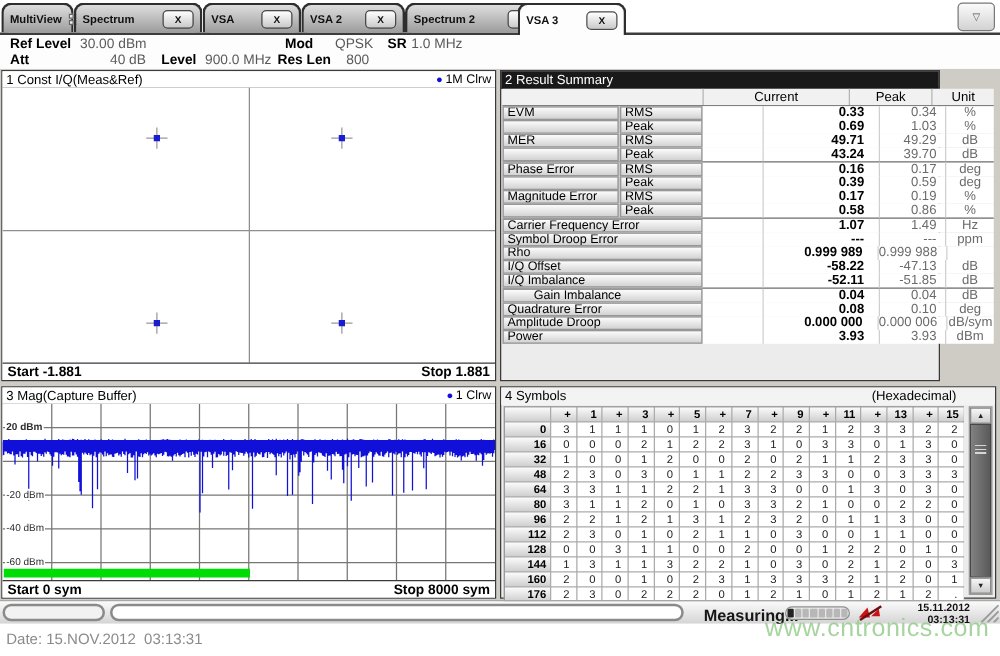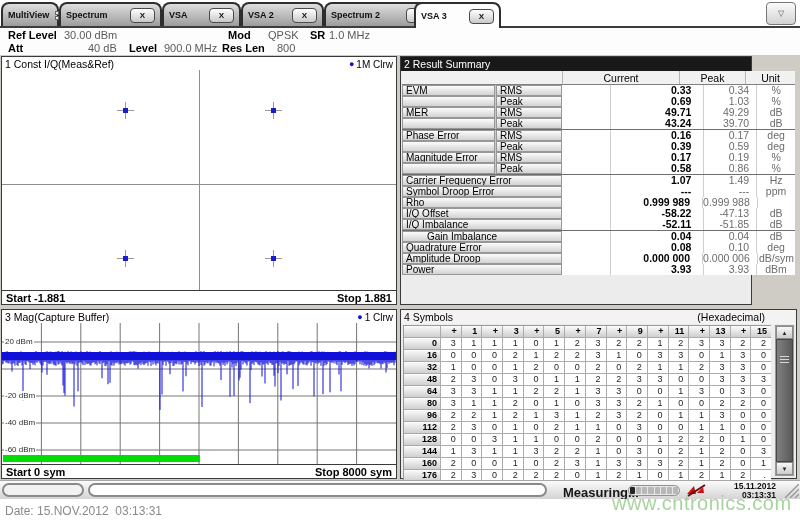--- a/index.html
+++ b/index.html
@@ -26,21 +26,21 @@
        font-size:8px;color:#555;padding:0;}
 
   
   .settings{position:absolute;left:0;top:28px;width:800px;height:27px;background:#fdfdfd;font-size:11px;}
   .settings span{position:absolute;white-space:nowrap;}
   .lbl{font-weight:bold;color:#000;}
   .val{color:#5a5a5a;}
 
   
   .panel{position:absolute;background:#fff;border:1px solid #3a3a3a;box-sizing:border-box;}
-  .ptitle{position:absolute;left:0;right:0;top:0;height:13px;display:flex;justify-content:space-between;align-items:flex-end;
+  .ptitle{position:absolute;left:0;right:0;top:0;height:13px;display:flex;justify-content:space-between;align-items:center;
        padding:0 3px;font-size:10.5px;color:#000;border-bottom:1px solid #3a3a3a;background:#fff;}
   .ptitle.dark{background:#191919;color:#fff;border-bottom-color:#191919;}
   .legend{display:flex;align-items:center;font-size:10px;color:#000;gap:2px;}
   .legend .dot{color:#1010d8;font-size:9px;line-height:9px;}
   .pfooter{position:absolute;left:0;right:0;bottom:0;height:13px;border-top:1px solid #3a3a3a;background:#fff;
        display:flex;justify-content:space-between;align-items:center;padding:0 4px;font-size:11px;font-weight:bold;color:#000;gap:48px;}
 
   
   #const-area{position:absolute;left:0;right:0;top:13px;bottom:13px;background:#fff;overflow:hidden;}
   .axis-v{position:absolute;left:197px;top:0;bottom:0;width:1px;background:#8e8e8e;}
@@ -386,21 +386,21 @@
           <line x1="315.2" x2="315.2" y1="0" y2="142" stroke="#767676" stroke-width="1"></line>
           <line x1="354.59999999999997" x2="354.59999999999997" y1="0" y2="142" stroke="#767676" stroke-width="1"></line>
           <line x1="0" x2="394" y1="19" y2="19" stroke="#767676" stroke-width="1"></line>
           <line x1="0" x2="394" y1="46" y2="46" stroke="#767676" stroke-width="1"></line>
           <line x1="0" x2="394" y1="73" y2="73" stroke="#767676" stroke-width="1"></line>
           <line x1="0" x2="394" y1="100" y2="100" stroke="#767676" stroke-width="1"></line>
           <line x1="0" x2="394" y1="127" y2="127" stroke="#767676" stroke-width="1"></line>
           <rect x="0" y="29" width="394" height="8" fill="#1010d8"></rect>
           <path d="M0 30.6L0 41.5M1 29.4L1 40.9M2 29.1L2 38.1M3 30.8L3 38.2M4 30.8L4 39.7M5 28.1L5 39.4M6 31.9L6 40.3M7 31.4L7 40.3M8 29.1L8 38.1M9 31.1L9 41.3M10 30.4L10 48.6M11 30.3L11 40.4M12 29.5L12 40.3M13 31.0L13 42.6M14 31.0L14 38.1M15 31.3L15 42.0M16 30.8L16 43.0M17 29.6L17 39.9M18 30.8L18 39.9M19 28.4L19 38.4M20 31.1L20 42.5M21 30.1L21 77.3M22 29.4L22 38.5M23 29.0L23 41.2M24 30.2L24 42.0M25 29.4L25 38.3M26 31.9L26 38.4M27 31.5L27 39.4M28 30.5L28 46.0M29 30.7L29 39.9M30 31.3L30 39.9M31 31.6L31 41.8M32 31.1L32 40.4M33 29.5L33 42.4M34 28.0L34 38.7M35 32.0L35 39.9M36 30.6L36 38.1M37 31.0L37 38.6M38 29.0L38 40.4M39 30.3L39 41.8M40 31.6L40 49.5M41 30.0L41 42.4M42 30.8L42 38.8M43 31.0L43 38.7M44 28.9L44 38.9M45 28.2L45 51.8M46 31.8L46 39.9M47 30.5L47 41.2M48 28.6L48 40.4M49 28.7L49 40.8M50 29.4L50 38.2M51 31.9L51 40.7M52 29.6L52 42.1M53 30.3L53 42.1M54 28.6L54 42.8M55 30.8L55 38.4M56 28.0L56 41.4M57 28.1L57 41.3M58 30.8L58 38.7M59 29.4L59 40.6M60 28.1L60 42.4M61 31.1L61 62.5M62 30.3L62 70.0M63 28.8L63 72.7M64 31.5L64 39.2M65 31.4L65 40.6M66 28.2L66 39.0M67 29.5L67 40.0M68 31.0L68 41.0M69 28.4L69 39.3M70 31.0L70 41.2M71 30.2L71 40.4M72 30.2L72 83.5M73 29.2L73 41.5M74 28.5L74 38.4M75 31.8L75 42.7M76 30.8L76 68.3M77 30.5L77 40.0M78 31.8L78 38.8M79 28.4L79 39.2M80 30.9L80 40.6M81 31.5L81 42.1M82 30.9L82 38.1M83 30.3L83 41.9M84 31.3L84 39.5M85 28.1L85 41.2M86 31.0L86 40.5M87 31.9L87 40.6M88 28.5L88 42.4M89 31.8L89 42.5M90 30.2L90 40.0M91 29.5L91 39.5M92 29.2L92 39.1M93 29.1L93 41.3M94 29.6L94 40.3M95 31.0L95 42.3M96 31.4L96 38.1M97 29.6L97 40.2M98 28.0L98 41.2M99 29.5L99 38.1M100 31.3L100 55.3M101 29.9L101 40.3M102 30.7L102 39.4M103 29.3L103 42.9M104 30.8L104 42.9M105 30.8L105 41.2M106 31.0L106 61.2M107 31.4L107 38.2M108 29.5L108 59.8M109 28.3L109 42.1M110 30.2L110 42.6M111 29.4L111 39.6M112 30.1L112 42.7M113 29.8L113 40.4M114 31.6L114 39.4M115 28.6L115 40.2M116 31.3L116 38.8M117 29.4L117 41.4M118 31.6L118 40.4M119 29.8L119 41.3M120 29.7L120 40.6M121 30.9L121 39.6M122 29.2L122 41.3M123 30.7L123 42.7M124 29.5L124 40.0M125 30.3L125 40.4M126 29.0L126 40.0M127 28.8L127 39.4M128 28.6L128 41.7M129 28.3L129 40.7M130 31.8L130 38.3M131 28.5L131 38.7M132 28.2L132 41.9M133 28.8L133 42.2M134 28.7L134 41.6M135 29.7L135 42.3M136 31.9L136 45.6M137 31.6L137 41.3M138 31.8L138 40.1M139 30.6L139 42.1M140 30.8L140 39.2M141 29.7L141 41.1M142 28.6L142 42.2M143 31.7L143 40.9M144 29.4L144 40.1M145 29.8L145 39.7M146 30.8L146 42.7M147 28.5L147 38.1M148 31.8L148 39.2M149 30.6L149 42.9M150 29.5L150 38.6M151 30.2L151 41.6M152 30.4L152 38.4M153 29.8L153 40.7M154 29.3L154 42.5M155 30.3L155 40.0M156 29.2L156 40.6M157 28.6L157 38.1M158 31.4L158 87.0M159 29.4L159 38.4M160 28.7L160 71.5M161 31.1L161 42.1M162 30.2L162 38.8M163 30.7L163 38.3M164 29.5L164 42.8M165 30.7L165 38.2M166 28.8L166 38.8M167 31.5L167 40.8M168 31.1L168 51.3M169 29.6L169 40.0M170 28.8L170 38.4M171 31.0L171 42.9M172 31.7L172 42.7M173 29.3L173 40.2M174 31.0L174 41.3M175 29.2L175 40.6M176 31.5L176 38.1M177 28.2L177 41.6M178 32.0L178 38.4M179 29.3L179 41.7M180 30.8L180 40.9M181 28.9L181 68.5M182 29.7L182 38.8M183 28.5L183 39.1M184 32.0L184 53.2M185 30.1L185 40.6M186 29.4L186 42.3M187 29.4L187 38.0M188 29.7L188 38.5M189 31.6L189 41.0M190 30.2L190 39.0M191 29.0L191 39.3M192 29.5L192 39.4M193 29.4L193 41.5M194 28.2L194 39.9M195 29.7L195 38.3M196 30.0L196 39.8M197 30.7L197 43.0M198 31.4L198 39.1M199 28.1L199 42.0M200 29.5L200 84.0M201 28.9L201 39.0M202 28.1L202 42.7M203 30.0L203 41.6M204 32.0L204 39.2M205 29.1L205 40.1M206 31.2L206 40.5M207 30.5L207 38.7M208 30.8L208 42.7M209 31.4L209 42.5M210 29.6L210 39.5M211 29.0L211 38.6M212 31.7L212 43.3M213 28.1L213 38.6M214 30.3L214 40.3M215 31.5L215 39.1M216 28.4L216 40.0M217 30.4L217 40.8M218 30.3L218 42.7M219 28.0L219 57.1M220 31.9L220 39.6M221 31.6L221 41.9M222 28.8L222 40.1M223 29.0L223 42.9M224 31.3L224 39.0M225 28.5L225 41.4M226 30.9L226 39.5M227 31.2L227 38.2M228 28.1L228 73.7M229 29.5L229 39.2M230 31.9L230 44.5M231 31.5L231 41.0M232 28.2L232 72.8M233 31.9L233 40.5M234 30.7L234 43.0M235 29.3L235 40.1M236 28.7L236 38.1M237 31.6L237 57.5M238 31.1L238 54.8M239 28.4L239 46.5M240 28.3L240 38.0M241 28.6L241 41.4M242 31.8L242 38.5M243 29.3L243 39.5M244 30.2L244 40.6M245 30.6L245 42.6M246 31.9L246 38.6M247 29.8L247 38.2M248 31.9L248 80.1M249 31.6L249 47.0M250 28.3L250 41.0M251 29.8L251 39.6M252 29.3L252 42.2M253 28.9L253 38.7M254 28.3L254 39.1M255 30.1L255 39.5M256 28.9L256 41.4M257 30.3L257 41.8M258 28.7L258 42.5M259 31.3L259 39.6M260 30.0L260 53.5M261 31.1L261 41.5M262 31.4L262 41.4M263 29.1L263 60.5M264 28.1L264 40.2M265 31.4L265 40.6M266 30.0L266 41.9M267 29.3L267 38.4M268 28.6L268 40.2M269 29.3L269 40.0M270 31.1L270 41.9M271 30.1L271 41.7M272 28.6L272 52.8M273 29.1L273 63.5M274 31.0L274 40.6M275 30.3L275 40.0M276 28.0L276 50.0M277 29.0L277 42.8M278 29.9L278 39.0M279 30.5L279 77.5M280 28.7L280 40.6M281 28.4L281 40.2M282 30.1L282 41.9M283 30.2L283 40.8M284 31.1L284 40.9M285 29.1L285 51.4M286 28.1L286 38.2M287 28.4L287 42.8M288 28.6L288 42.1M289 28.8L289 41.9M290 30.0L290 41.3M291 29.4L291 66.1M292 31.7L292 41.4M293 29.7L293 39.6M294 30.4L294 38.2M295 30.9L295 38.6M296 29.9L296 62.9M297 28.5L297 42.3M298 29.2L298 40.6M299 29.2L299 38.8M300 28.5L300 39.9M301 30.1L301 41.4M302 29.9L302 41.6M303 31.6L303 38.4M304 30.5L304 41.9M305 30.9L305 42.4M306 31.1L306 40.6M307 29.7L307 39.4M308 31.7L308 38.1M309 28.3L309 42.7M310 28.4L310 39.3M311 30.0L311 39.0M312 30.3L312 73.3M313 30.4L313 39.8M314 28.8L314 40.6M315 32.0L315 38.4M316 30.3L316 40.8M317 28.3L317 39.7M318 29.6L318 39.5M319 29.9L319 42.8M320 28.4L320 38.2M321 31.4L321 71.2M322 28.6L322 42.8M323 31.2L323 40.0M324 29.2L324 42.2M325 30.3L325 41.0M326 28.9L326 38.5M327 30.1L327 38.6M328 29.1L328 69.3M329 31.5L329 39.3M330 30.0L330 39.9M331 31.1L331 38.5M332 31.4L332 40.4M333 31.0L333 38.3M334 31.6L334 40.6M335 31.8L335 42.1M336 30.5L336 38.7M337 28.6L337 51.5M338 28.1L338 38.7M339 30.2L339 68.3M340 30.7L340 41.8M341 30.2L341 38.7M342 31.6L342 39.2M343 30.3L343 40.2M344 28.0L344 39.0M345 31.1L345 39.4M346 29.5L346 41.9M347 31.4L347 41.3M348 30.9L348 40.8M349 30.7L349 40.6M350 31.4L350 42.9M351 30.1L351 40.5M352 30.6L352 42.4M353 28.3L353 41.0M354 30.8L354 38.4M355 29.1L355 39.0M356 31.4L356 38.6M357 31.7L357 38.2M358 29.2L358 41.3M359 30.8L359 38.3M360 31.4L360 41.9M361 31.6L361 39.3M362 29.1L362 42.6M363 28.3L363 41.0M364 29.4L364 42.9M365 28.5L365 42.2M366 31.3L366 41.4M367 29.3L367 45.4M368 28.9L368 42.2M369 31.6L369 41.5M370 30.8L370 42.8M371 30.3L371 39.2M372 31.0L372 42.3M373 31.2L373 40.7M374 31.1L374 38.4M375 31.5L375 40.1M376 30.4L376 40.1M377 30.0L377 40.0M378 29.4L378 41.1M379 30.6L379 45.5M380 28.9L380 40.8M381 29.6L381 41.2M382 29.6L382 39.2M383 28.1L383 40.3M384 30.8L384 49.5M385 28.7L385 45.0M386 30.9L386 39.1M387 29.9L387 40.8M388 29.7L388 39.8M389 28.9L389 39.5M390 31.4L390 39.9M391 29.9L391 39.3M392 31.2L392 42.3M393 28.6L393 39.6" stroke="#1010d8" stroke-width="1" fill="none"></path>
           <rect x="1" y="132" width="197" height="7" fill="#00dd04"></rect>
-        </svg><div class="ylab" style="top: 14px;">20 dBm</div><div class="ylab" style="top: 68px;">-20 dBm</div><div class="ylab" style="top: 95px;">-40 dBm</div><div class="ylab" style="top: 122px;">-60 dBm</div></div>
+        </svg><div class="ylab" style="top: 14px; font-weight: bold;">20 dBm</div><div class="ylab" style="top: 68px;">-20 dBm</div><div class="ylab" style="top: 95px;">-40 dBm</div><div class="ylab" style="top: 122px;">-60 dBm</div></div>
     <div class="pfooter">
       <span>Start 0 sym</span>
       <span>Stop 8000 sym</span>
     </div>
   </div>
 
   <div class="panel" style="left:400px;top:309px;width:397px;height:170px;background:#ececec">
     <div class="sym-title">
       <span>4 Symbols</span>
       <span class="sym-sub">(Hexadecimal)</span>

